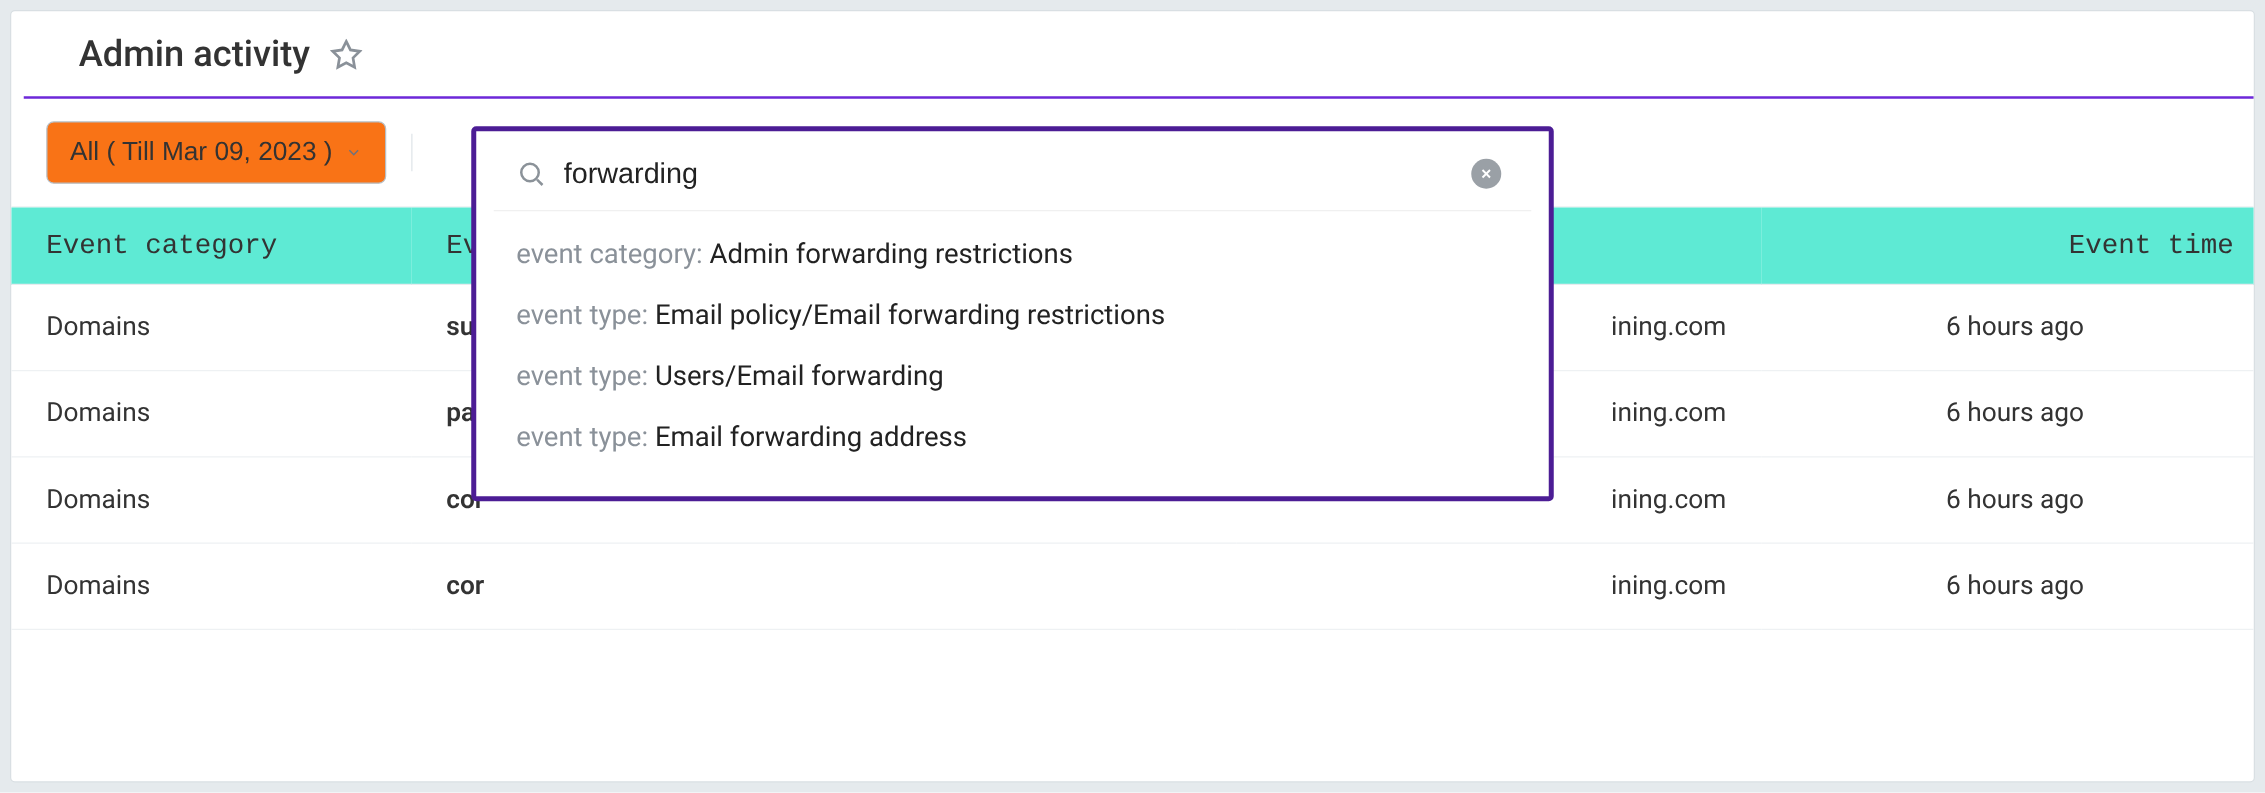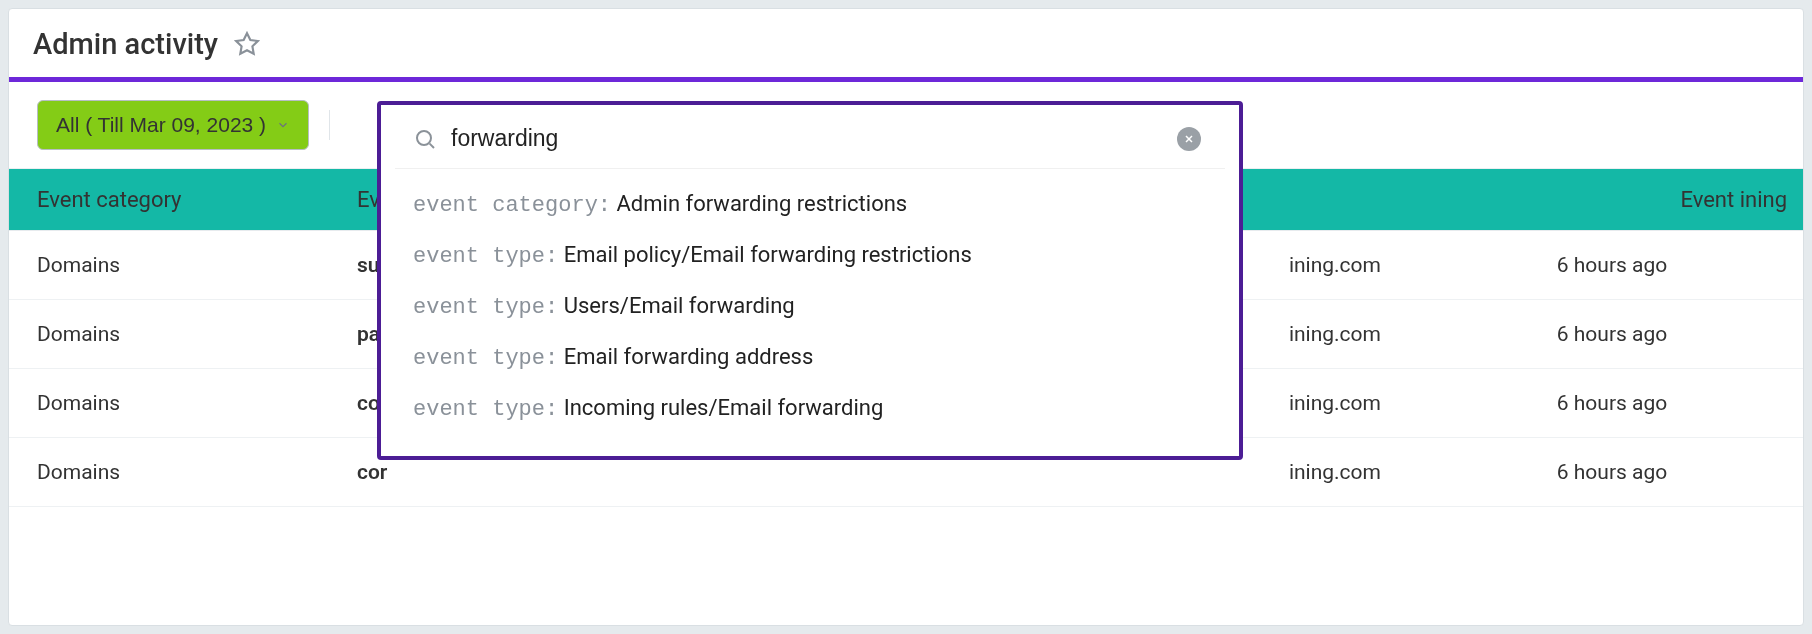--- a/index.html
+++ b/index.html
@@ -15,43 +15,44 @@
     border: 1px solid #d9dfe3;
     border-radius: 4px;
     width: 100%;
     height: 618px;
     position: relative;
     overflow: hidden;
   }
   .header {
     display: flex;
     align-items: center;
-    padding: 18px 28px 16px 24px;
-    border-bottom: 5px solid #6d28d9;
+    padding: 18px 28px 16px 44px;
+    border-bottom: 2px solid #6d28d9;
+    margin-left: 10px;
   }
   .page-title {
     font-size: 29px;
     font-weight: 500;
     color: #333;
     margin-right: 16px;
   }
   .star-icon {
     color: #8a9199;
     width: 26px;
     height: 26px;
   }
   .toolbar {
     padding: 18px 28px 18px 28px;
     border-bottom: 1px solid #eceff1;
     display: flex;
     align-items: center;
     gap: 20px;
   }
   .filter-btn {
-    background: #84cc16;
+    background: #f97316;
     border: 1px solid #b7bec4;
     border-radius: 6px;
     padding: 12px 18px;
     font-size: 21px;
     color: #333;
     display: inline-flex;
     align-items: center;
     gap: 10px;
     cursor: pointer;
   }
@@ -63,22 +64,23 @@
   .vdiv {
     width: 1px;
     height: 30px;
     background: #e0e5e9;
   }
   .table {
     width: 100%;
     border-collapse: collapse;
   }
   .thead {
-    background: #14b8a6;
+    background: #5eead4;
     border-bottom: 1px solid #e7ebee;
+    font-family: Liberation Mono, monospace;
   }
   .th {
     text-align: left;
     padding: 18px 28px;
     font-size: 22px;
     font-weight: 400;
     color: #333;
     border-bottom: 1px solid #e7ebee;
   }
   .th.right { text-align: right; padding-right: 16px; }
@@ -142,21 +144,21 @@
   }
   .suggestions {
     padding-top: 10px;
   }
   .suggest {
     padding: 12px 32px;
     font-size: 22px;
     cursor: pointer;
     color: #222;
   }
-  .suggest .prefix { color: #8a9199; font-family: Liberation Mono, monospace; }
+  .suggest .prefix { color: #8a9199; }
 </style>
 </head>
 <body>
 
 <div class="container">
 
   <div class="header">
     <h1 class="page-title">Admin activity</h1>
     <svg class="star-icon" viewBox="0 0 24 24" fill="none" stroke="currentColor" stroke-width="2">
       <polygon points="12 2 15.09 8.26 22 9.27 17 14.14 18.18 21.02 12 17.77 5.82 21.02 7 14.14 2 9.27 8.91 8.26 12 2"></polygon>
@@ -172,21 +174,21 @@
     </button>
     <div class="vdiv"></div>
   </div>
 
   <table class="table">
     <thead class="thead">
       <tr>
         <th class="th col1">Event category</th>
         <th class="th col2">Eve</th>
         <th class="th col3"></th>
-        <th class="th col4 right">Event ining</th>
+        <th class="th col4 right">Event time</th>
       </tr>
     </thead>
     <tbody>
       <tr class="tr">
         <td class="td col1">Domains</td>
         <td class="td col2 bold">sup</td>
         <td class="td col3" style="text-align:right">ining.com</td>
         <td class="td col4 right">6 hours ago</td>
       </tr>
       <tr class="tr">
@@ -234,20 +236,16 @@
         <span>Email policy/Email forwarding restrictions</span>
       </div>
       <div class="suggest">
         <span class="prefix">event type:</span>
         <span>Users/Email forwarding</span>
       </div>
       <div class="suggest">
         <span class="prefix">event type:</span>
         <span>Email forwarding address</span>
       </div>
-      <div class="suggest">
-        <span class="prefix">event type:</span>
-        <span>Incoming rules/Email forwarding</span>
-      </div>
     </div>
   </div>
 
 </div>
 
 </body></html>

